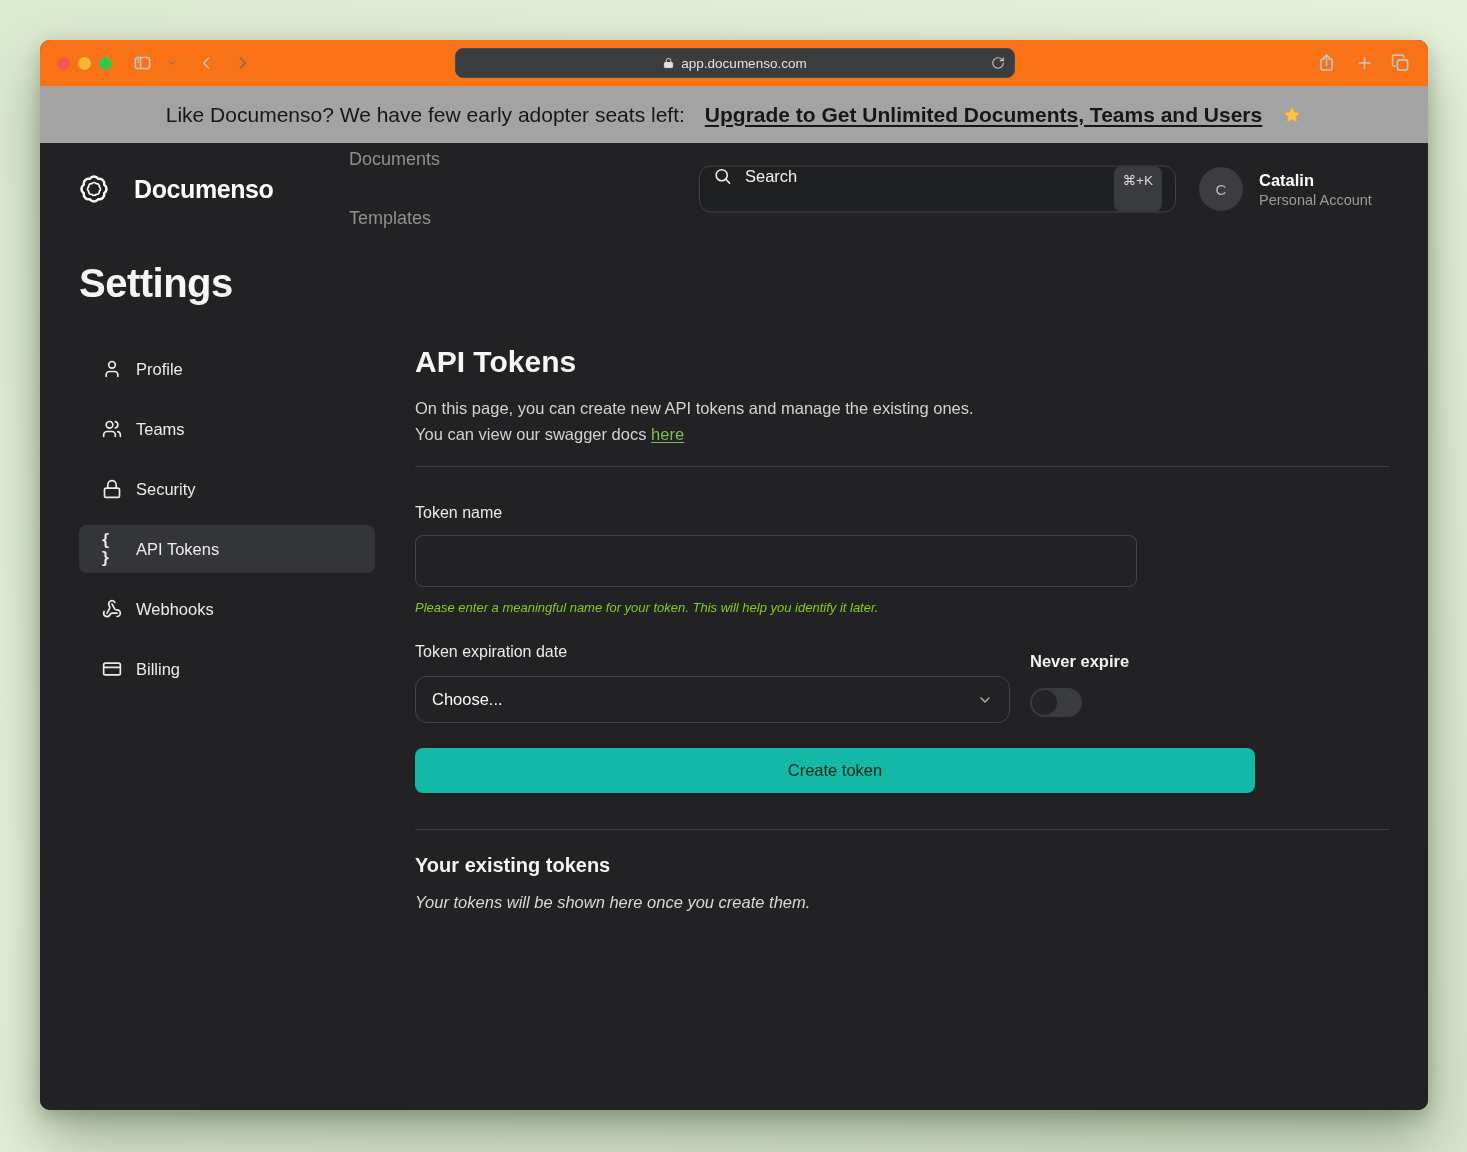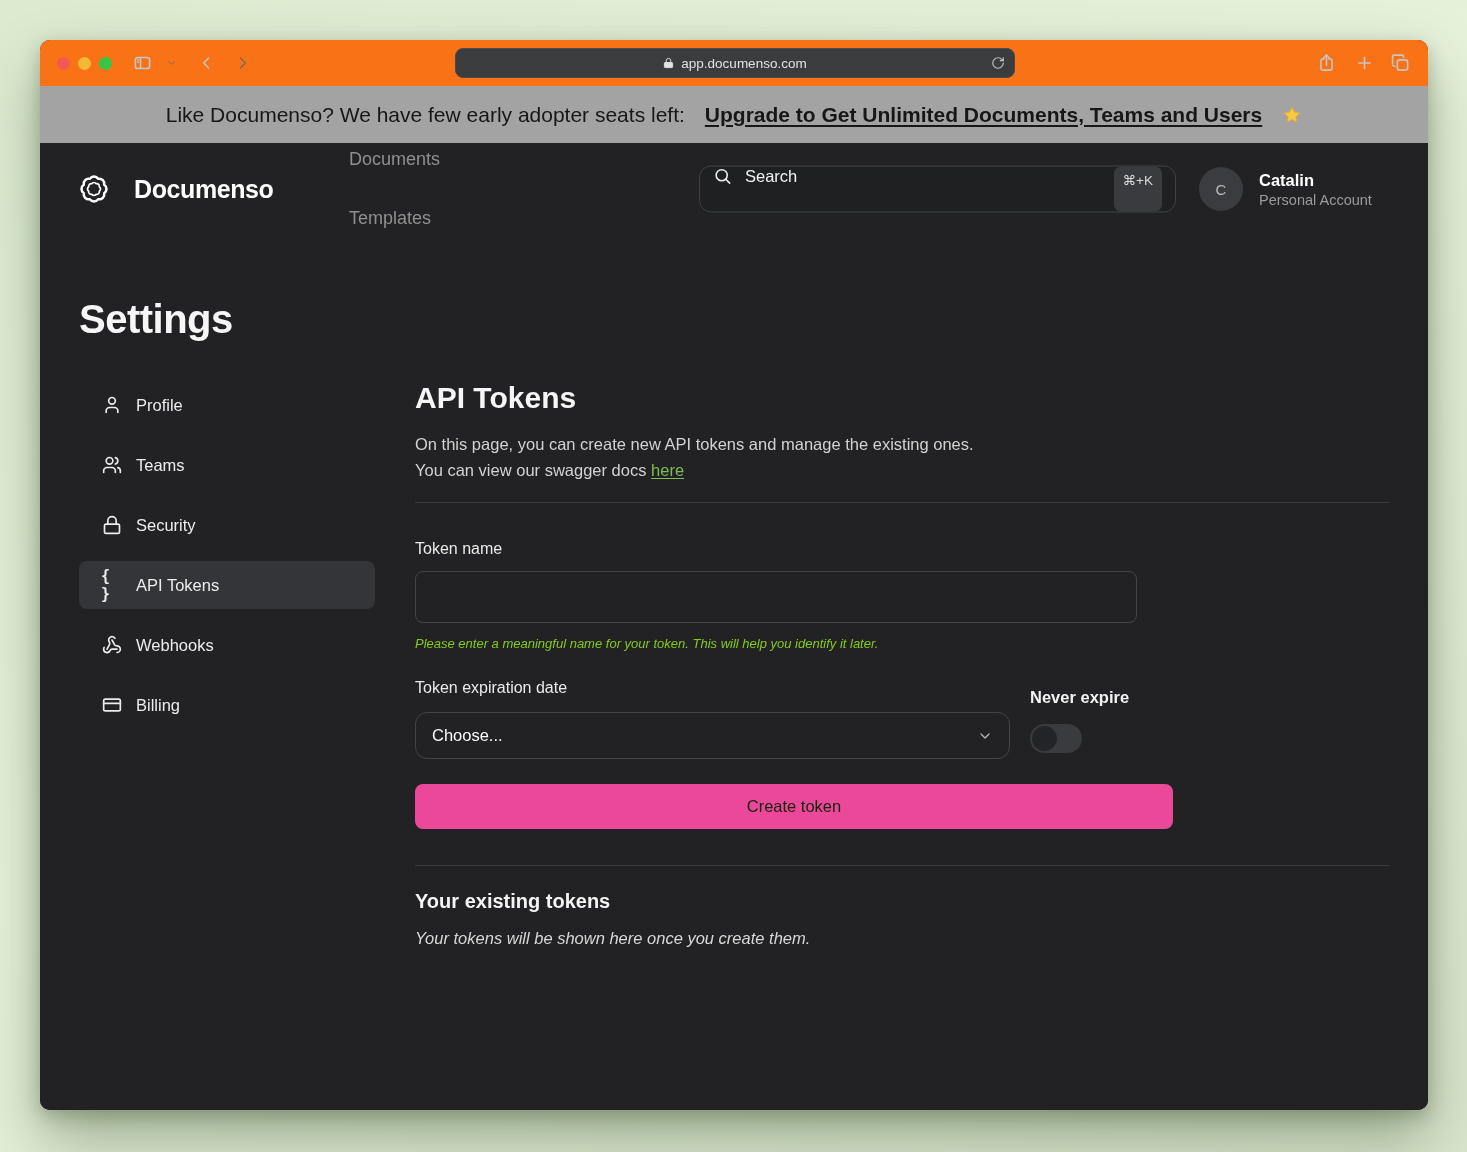--- a/index.html
+++ b/index.html
@@ -58,21 +58,21 @@
     display:flex; gap:13px; padding:0 13px; cursor:text;margin-left:12px;
   }
   .searchbar .s-icon { color:#ececec; }
   .searchbar .s-label { font-size:16.5px; color:#f2f2f2; }
   .kbd { margin-left:auto; background:#3a3b3e; border-radius:7px; padding:5px 9px; font-size:13.5px; color:#dadada; }
   .account { position:absolute; left:1120px; top:50%; transform:translateY(-50%); width:253px; display:flex; align-items:center; gap:16px; cursor:pointer; }
   .avatar { width:44px; height:44px; border-radius:50%; background:#3b3c3f; color:#b9b9b9; font-size:15px; display:flex; align-items:center; justify-content:center; flex-shrink:0; }
   .acc-name { font-size:16.5px; font-weight:600; color:#fff; }
   .acc-sub { font-size:14.5px; color:#9b9b9b; margin-top:2px; }
 
-  .page-title { font-size:40px; font-weight:700; letter-spacing:-.5px; margin-top:62px; color:#f6f6f6; }
+  .page-title { font-size:40px; font-weight:700; letter-spacing:-.5px; margin-top:26px; color:#f6f6f6; }
 
   .content { display:flex; margin-top:39px; }
 
   
   .side { width:296px; flex-shrink:0; }
   .side-item {
     height:48px; display:flex; align-items:center; gap:13px; padding-left:22px;
     border-radius:8px; margin-bottom:12px; color:#ececec; font-size:16.5px; cursor:pointer;
   }
   .side-item.active { background:#343539; }
@@ -99,22 +99,22 @@
   .select {
     margin-top:15px; height:47px; border:1px solid #434447; border-radius:12px;
     display:flex; align-items:center; padding:0 16px; font-size:16.5px; color:#fafafa; cursor:pointer;
   }
   .select .chev { margin-left:auto; color:#b3b3b3; }
   .never-label { font-size:16.5px; font-weight:600; color:#f2f2f2; margin-top:9px; }
   .toggle { margin-top:17px; width:52px; height:29px; border-radius:15px; background:#3a3b3e; position:relative; cursor:pointer; }
   .toggle .knob { position:absolute; left:2px; top:2px; width:25px; height:25px; border-radius:50%; background:#232428; }
 
   .create-btn {
-    margin-top:25px; width:758px; height:45px; border:none; border-radius:8px;
-    background:#ec4899; color:#17230e; font-size:16.5px; font-weight:500; cursor:pointer;
+    margin-top:25px; width:840px; height:45px; border:none; border-radius:8px;
+    background:#14b8a6; color:#17230e; font-size:16.5px; font-weight:500; cursor:pointer;
     font-family:inherit;
   }
 
   .divider2 { border:0; border-top:1px solid #3d3e41; margin-top:36px; }
   .existing-title { margin-top:24px; font-size:20px; font-weight:700; color:#f4f4f4; }
   .existing-empty { margin-top:16px; font-style:italic; font-size:16.5px; color:#d8d8d8; }
 </style>
 </head>
 <body>
 

